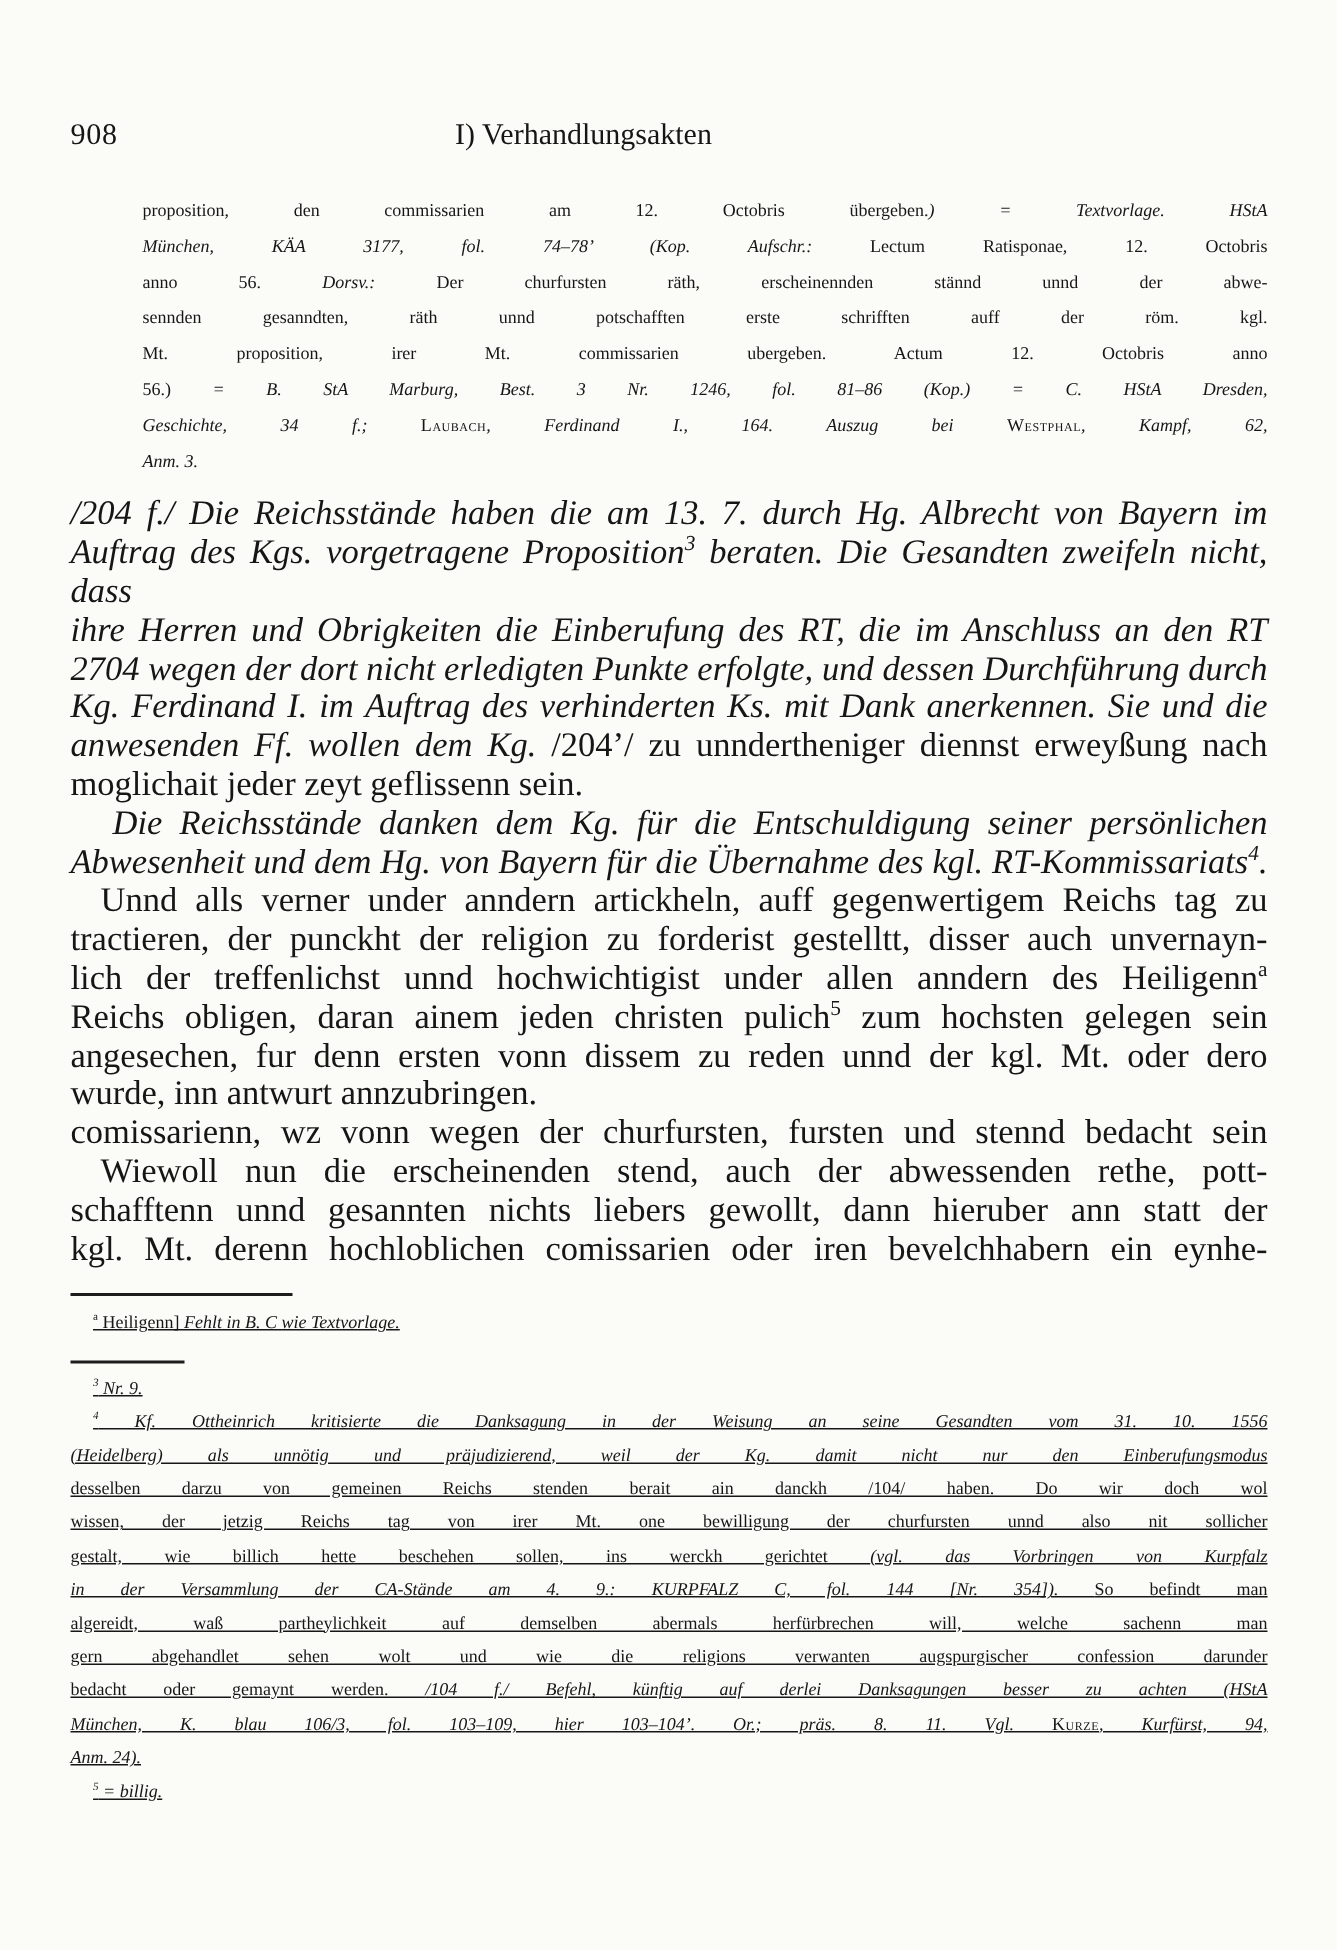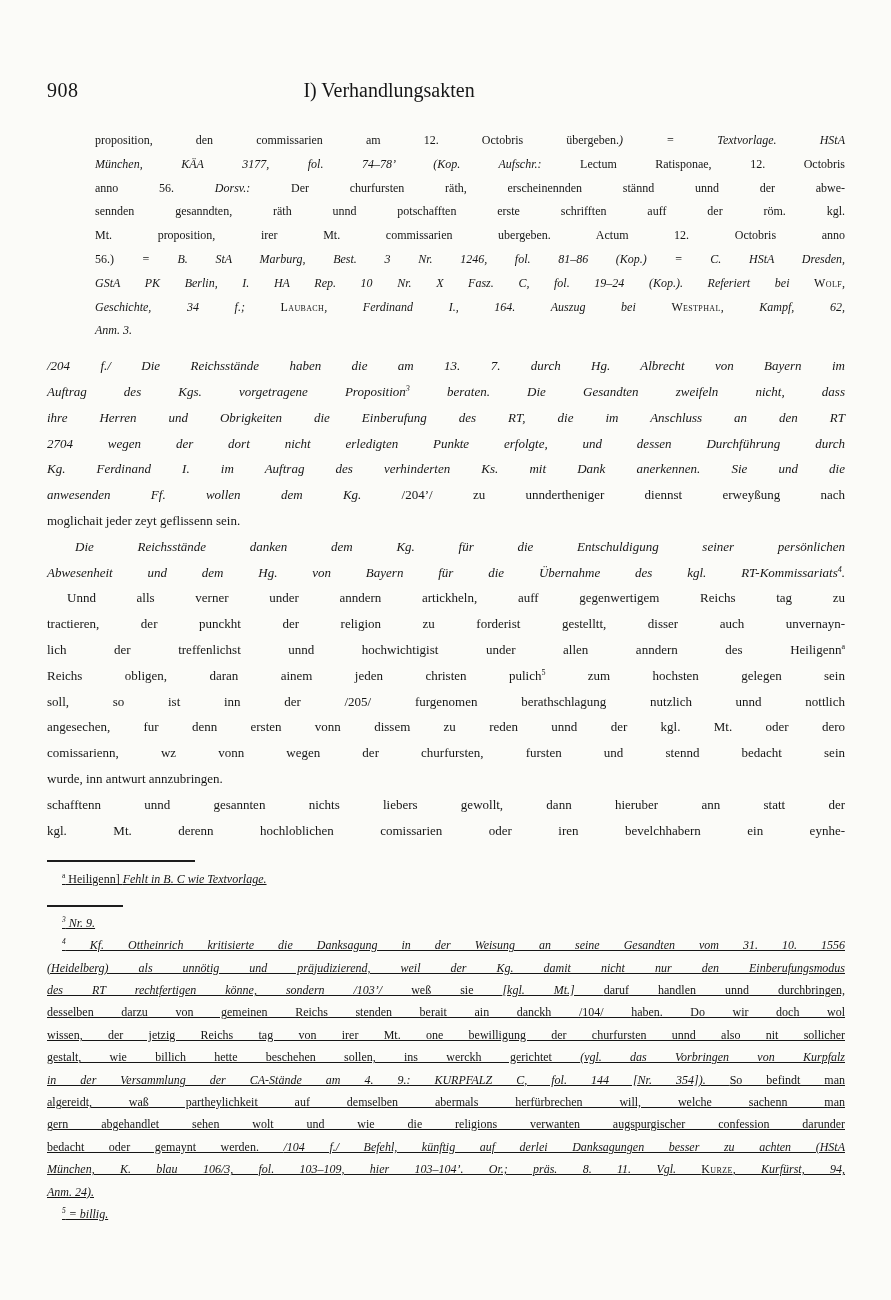--- a/index.html
+++ b/index.html
@@ -11,21 +11,21 @@
     overflow: hidden;
   }
   .sheet { position: relative; width: 777px; height: 1300px; }
 
   .header { position: absolute; top: 79px; left: 47px; right: 46px; height: 26px; font-size: 20px; }
   .pagenum { position: absolute; left: 0; top: 0; letter-spacing: 0.5px; }
   .running { position: absolute; left: 0; right: 0; text-align: center; }
 
   .textblock { position: absolute; left: 47px; top: 129px; width: 798px; }
 
-  .para { font-size: 13px; line-height: 25.8px; }
+  .para { font-size: 23px; line-height: 25.8px; }
   .para.small { font-size: 12px; line-height: 23.8px; padding-left: 48px; }
   .para.gap-top { margin-top: 10px; }
 
   .tline { text-align: justify; text-align-last: justify; }
   .tline.last { text-align-last: left; }
   .tline.ind { text-indent: 20px; }
   .tline.ind2 { text-indent: 28px; }
 
   .it { font-style: italic; }
   .sc { font-variant: small-caps; letter-spacing: 0.03em; }
@@ -51,21 +51,20 @@
   <div class="textblock">
 
     <div>
         <div class="para small">
           <div class="tline"><span>proposition, den commissarien am 12. Octobris übergeben.</span><span class="it">) = Textvorlage. HStA</span></div>
           <div class="tline"><span class="it">München, KÄA 3177, fol. 74–78’ (Kop. Aufschr.: </span><span>Lectum Ratisponae, 12. Octobris</span></div>
           <div class="tline"><span>anno 56. </span><span class="it">Dorsv.: </span><span>Der churfursten räth, erscheinennden stännd unnd der abwe-</span></div>
           <div class="tline"><span>sennden gesanndten, räth unnd potschafften erste schrifften auff der röm. kgl.</span></div>
           <div class="tline"><span>Mt. proposition, irer Mt. commissarien ubergeben. Actum 12. Octobris anno</span></div>
           <div class="tline"><span>56.) </span><span class="it">= B. StA Marburg, Best. 3 Nr. 1246, fol. 81–86 (Kop.) = C. HStA Dresden,</span></div>
-          <div class="tline"><span class="it">GStA PK Berlin, I. HA Rep. 10 Nr. X Fasz. C, fol. 19–24 (Kop.). Referiert bei </span><span class="sc">Wolf</span><span class="it">,</span></div>
           <div class="tline"><span class="it">Geschichte, 34 f.; </span><span class="sc">Laubach</span><span class="it">, Ferdinand I., 164. Auszug bei </span><span class="sc">Westphal</span><span class="it">, Kampf, 62,</span></div>
           <div class="tline last"><span class="it">Anm. 3.</span></div>
         </div>
         <div class="para gap-top">
           <div class="tline"><span class="it">/204 f./ Die Reichsstände haben die am 13. 7. durch Hg. Albrecht von Bayern im</span></div>
           <div class="tline"><span class="it">Auftrag des Kgs. vorgetragene Proposition</span><span class="it sup">3</span><span class="it"> beraten. Die Gesandten zweifeln nicht, dass</span></div>
           <div class="tline"><span class="it">ihre Herren und Obrigkeiten die Einberufung des RT, die im Anschluss an den RT</span></div>
           <div class="tline"><span class="it">2704 wegen der dort nicht erledigten Punkte erfolgte, und dessen Durchführung durch</span></div>
           <div class="tline"><span class="it">Kg. Ferdinand I. im Auftrag des verhinderten Ks. mit Dank anerkennen. Sie und die</span></div>
           <div class="tline"><span class="it">anwesenden Ff. wollen dem Kg. </span><span>/204’/ zu unndertheniger diennst erweyßung nach</span></div>
@@ -73,47 +72,46 @@
         </div>
         <div class="para">
           <div class="tline ind2"><span class="it">Die Reichsstände danken dem Kg. für die Entschuldigung seiner persönlichen</span></div>
           <div class="tline"><span class="it">Abwesenheit und dem Hg. von Bayern für die Übernahme des kgl. RT-Kommissariats</span><span class="it sup">4</span><span class="it">.</span></div>
         </div>
         <div class="para">
           <div class="tline ind"><span>Unnd alls verner under anndern artickheln, auff gegenwertigem Reichs tag zu</span></div>
           <div class="tline"><span>tractieren, der punckht der religion zu forderist gestelltt, disser auch unvernayn-</span></div>
           <div class="tline"><span>lich der treffenlichst unnd hochwichtigist under allen anndern des Heiligenn</span><span class="sup">a</span></div>
           <div class="tline"><span>Reichs obligen, daran ainem jeden christen pulich</span><span class="sup">5</span><span> zum hochsten gelegen sein</span></div>
-          <div class="tline"><span>soll, so ist inn der /205/ furgenomen berathschlagung nutzlich unnd nottlich</span></div>
           <div class="tline"><span>angesechen, fur denn ersten vonn dissem zu reden unnd der kgl. Mt. oder dero</span></div>
+          <div class="tline last"><span>wurde, inn antwurt annzubringen.</span></div>
           <div class="tline"><span>comissarienn, wz vonn wegen der churfursten, fursten und stennd bedacht sein</span></div>
-          <div class="tline last"><span>wurde, inn antwurt annzubringen.</span></div>
         </div>
         <div class="para">
+          <div class="tline ind"><span>Wiewoll nun die erscheinenden stend, auch der abwessenden rethe, pott-</span></div>
           <div class="tline"><span>schafftenn unnd gesannten nichts liebers gewollt, dann hieruber ann statt der</span></div>
           <div class="tline"><span>kgl. Mt. derenn hochloblichen comissarien oder iren bevelchhabern ein eynhe-</span></div>
         </div>
       </div>
 
     <hr class="fnrule rule-a">
     <div class="fnblock">
         <div class="para">
           <div class="tline ind last"><span class="sup">a</span><span> Heiligenn] </span><span class="it">Fehlt in B. C wie Textvorlage.</span></div>
         </div>
       </div>
 
     <hr class="fnrule rule-n">
     <div class="fnblock">
         <div class="para">
           <div class="tline ind last"><span class="it sup">3</span><span class="it"> Nr. 9.</span></div>
         </div>
         <div class="para">
           <div class="tline ind"><span class="it sup">4</span><span class="it"> Kf. Ottheinrich kritisierte die Danksagung in der Weisung an seine Gesandten vom 31. 10. 1556</span></div>
           <div class="tline"><span class="it">(Heidelberg) als unnötig und präjudizierend, weil der Kg. damit nicht nur den Einberufungsmodus</span></div>
-          <div class="tline"><span class="it">des RT rechtfertigen könne, sondern /103’/ </span><span>weß sie </span><span class="it">[kgl. Mt.] </span><span>daruf handlen unnd durchbringen,</span></div>
           <div class="tline"><span>desselben darzu von gemeinen Reichs stenden berait ain danckh /104/ haben. Do wir doch wol</span></div>
           <div class="tline"><span>wissen, der jetzig Reichs tag von irer Mt. one bewilligung der churfursten unnd also nit sollicher</span></div>
           <div class="tline"><span>gestalt, wie billich hette beschehen sollen, ins werckh gerichtet </span><span class="it">(vgl. das Vorbringen von Kurpfalz</span></div>
           <div class="tline"><span class="it">in der Versammlung der CA-Stände am 4. 9.: KURPFALZ C, fol. 144 [Nr. 354]). </span><span>So befindt man</span></div>
           <div class="tline"><span>algereidt, waß partheylichkeit auf demselben abermals herfürbrechen will, welche sachenn man</span></div>
           <div class="tline"><span>gern abgehandlet sehen wolt und wie die religions verwanten augspurgischer confession darunder</span></div>
           <div class="tline"><span>bedacht oder gemaynt werden. </span><span class="it">/104 f./ Befehl, künftig auf derlei Danksagungen besser zu achten (HStA</span></div>
           <div class="tline"><span class="it">München, K. blau 106/3, fol. 103–109, hier 103–104’. Or.; präs. 8. 11. Vgl. </span><span class="sc">Kurze</span><span class="it">, Kurfürst, 94,</span></div>
           <div class="tline last"><span class="it">Anm. 24).</span></div>
         </div>

